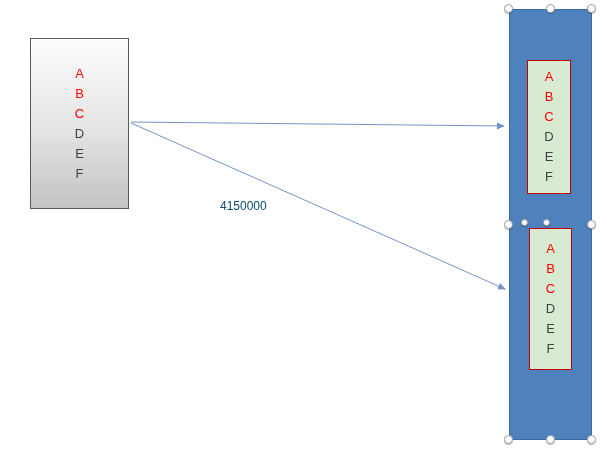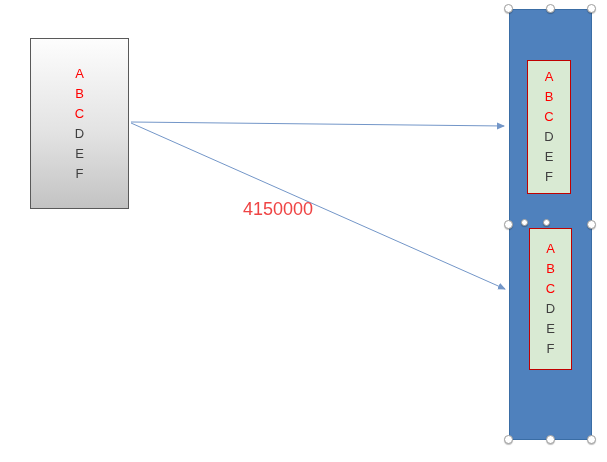--- a/index.html
+++ b/index.html
@@ -66,23 +66,23 @@
     display: block;
     font-size: 13px;
     line-height: 20px;
     text-align: center;
   }
   .letter.red  { color: #ff0000; }
   .letter.dark { color: #3f3f3f; }
 
   .connector-label {
     position: absolute;
-    left: 243px; top: 199px;
-    font-size: 18px;
-    color: #ef4444;
+    left: 220px; top: 199px;
+    font-size: 12px;
+    color: #0c4a6e;
   }
 
   
   .handle {
     position: absolute;
     width: 9px; height: 9px;
     background: #ffffff;
     border: 1px solid #9e9e9e;
     border-radius: 50%;
     box-sizing: border-box;

